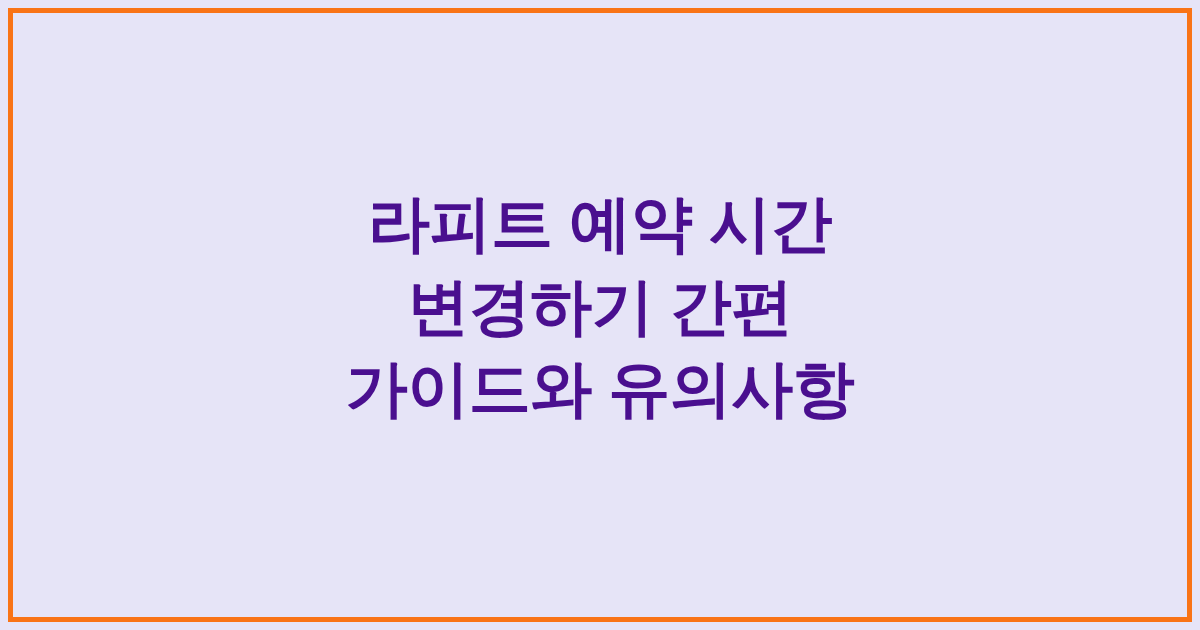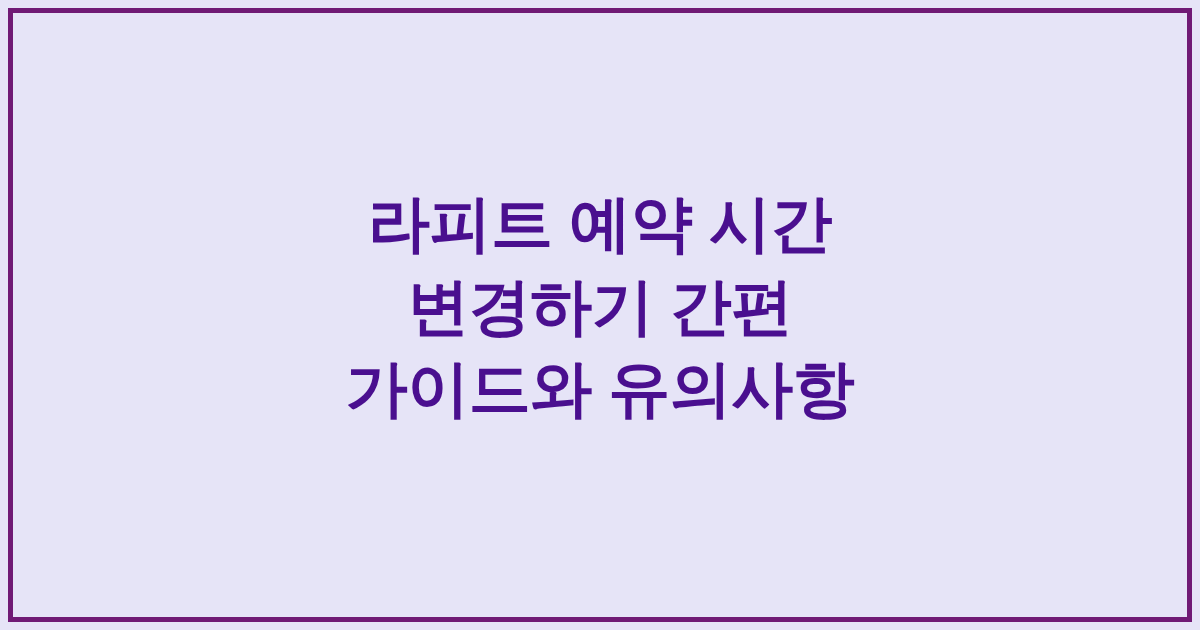--- a/index.html
+++ b/index.html
@@ -24,21 +24,21 @@
     background: #e6e4f7;
     padding: 8px;
   }
 
   
   .og-frame {
     position: relative;
     box-sizing: border-box;
     width: 100%;
     height: 100%;
-    border: 5px solid #701a75;
+    border: 5px solid #f97316;
     background: #e6e4f7;
     display: flex;
     align-items: center;
     justify-content: center;
   }
 
   
   .title-block {
     box-sizing: border-box;
     width: 600px;

